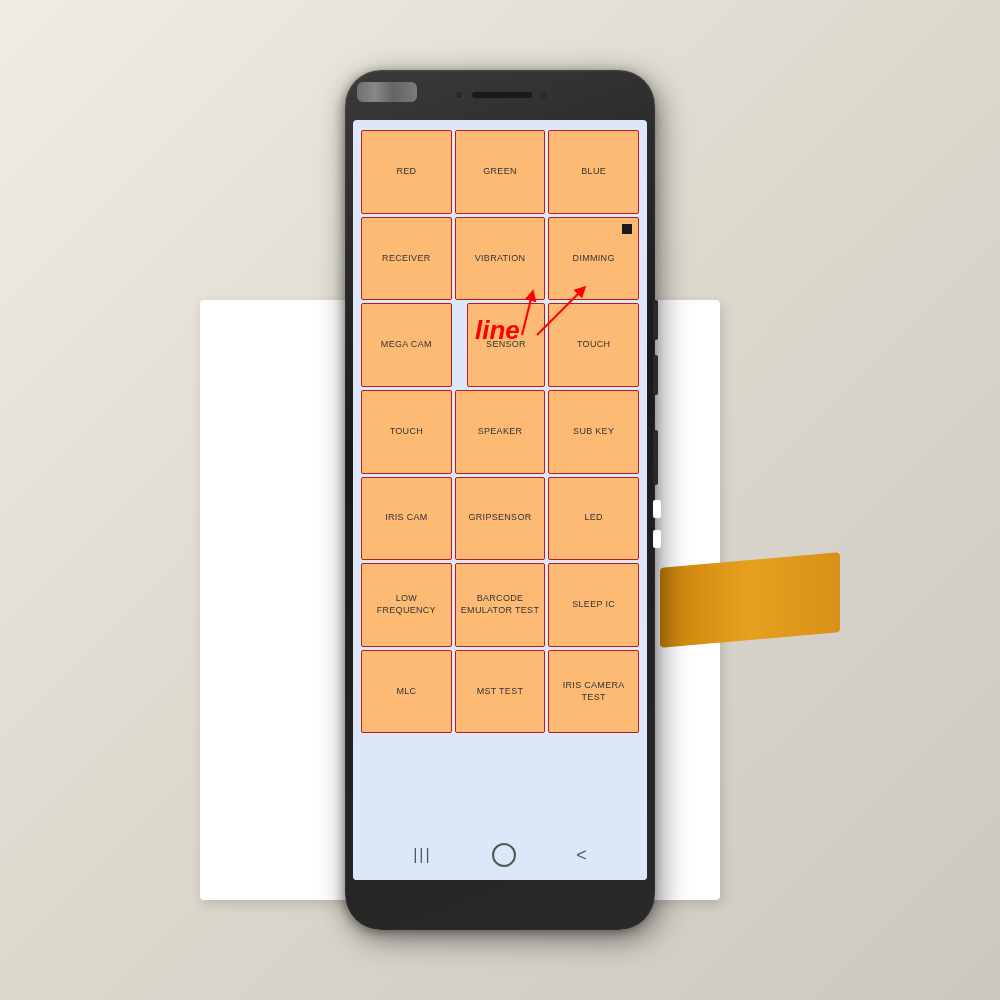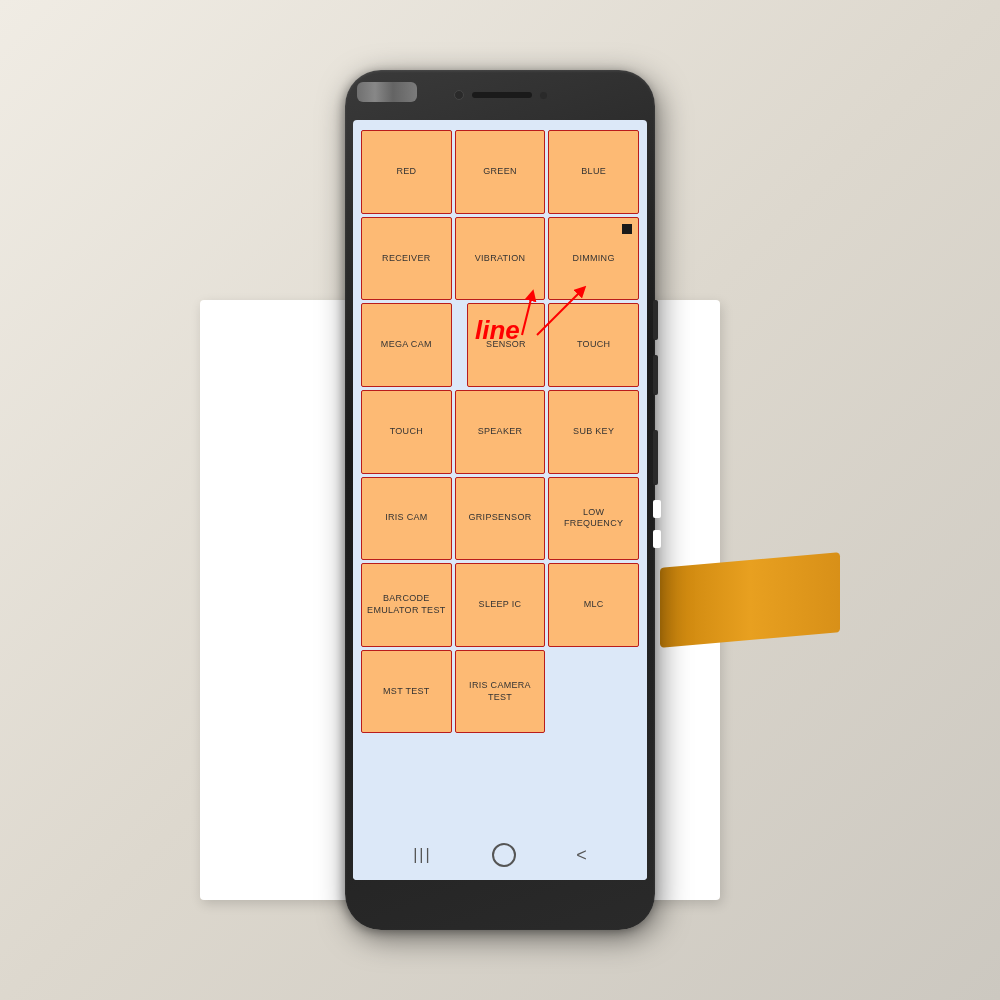--- a/index.html
+++ b/index.html
@@ -282,20 +282,21 @@
         SENSOR
       </div>
       <div class="test-btn">TOUCH</div>
 
       <div class="test-btn">TOUCH</div>
       <div class="test-btn">SPEAKER</div>
       <div class="test-btn">SUB KEY</div>
 
       <div class="test-btn">IRIS CAM</div>
       <div class="test-btn">GRIPSENSOR</div>
+      <div class="test-btn">LED</div>
 
       <div class="test-btn">LOW FREQUENCY</div>
       <div class="test-btn">BARCODE EMULATOR TEST</div>
 
       <div class="test-btn">SLEEP IC</div>
       <div class="test-btn">MLC</div>
       <div class="test-btn">MST TEST</div>
 
       <div class="test-btn">IRIS CAMERA TEST</div>
     </div>

